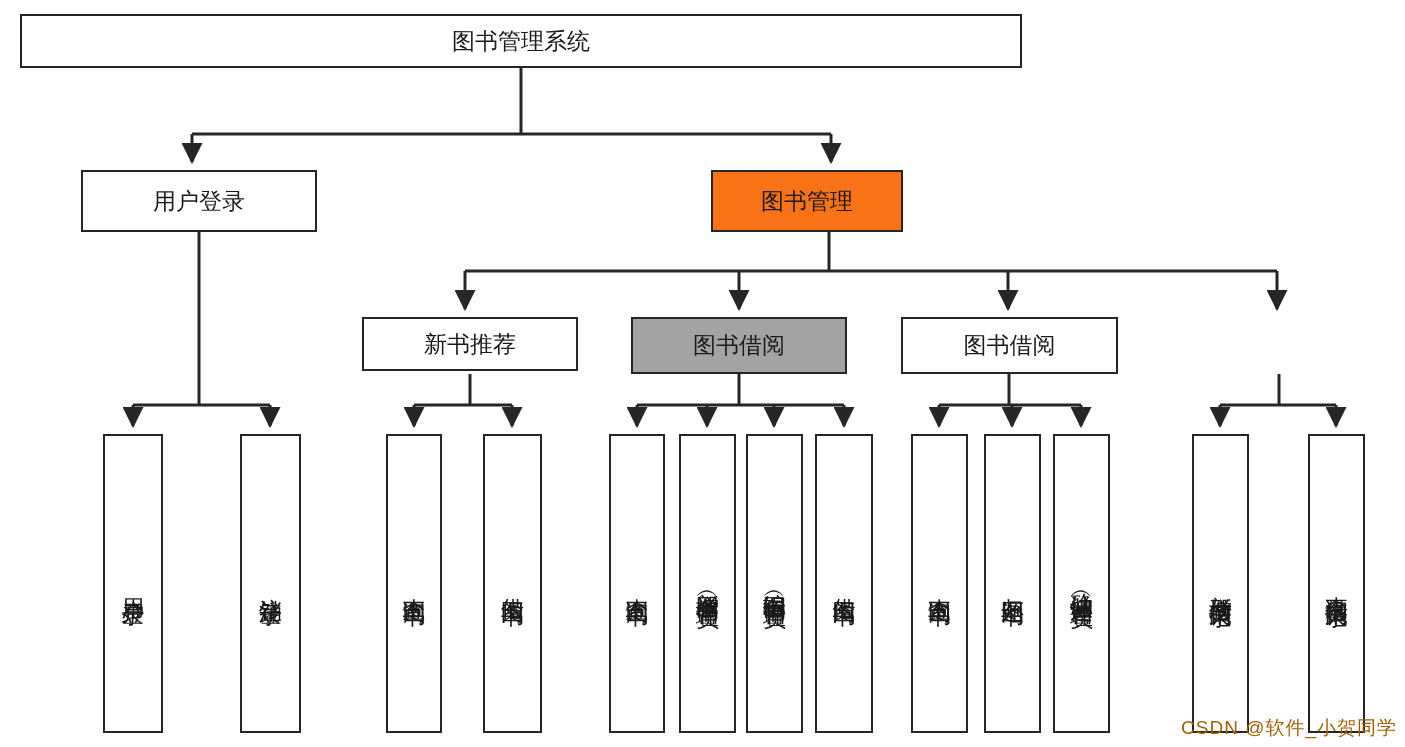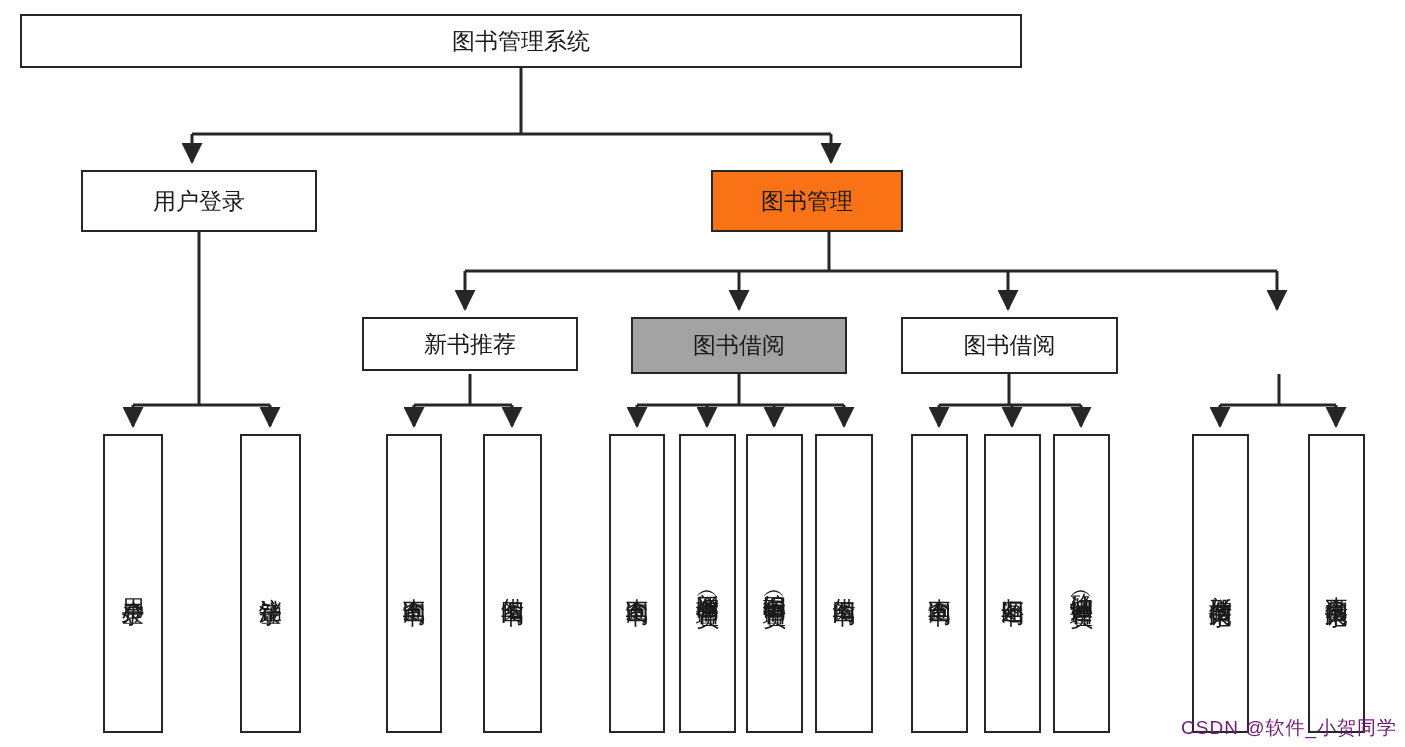--- a/index.html
+++ b/index.html
@@ -179,14 +179,14 @@
   <div class="node-box vertical" id="node-leaf-10" style="left: 1053px; top: 434px; width: 57px; height: 299px; border-color: rgb(38, 38, 38); background: rgb(255, 255, 255);">
     <span class="node-label" style="color: rgb(26, 26, 26);">确认归还（管理员）</span>
   </div>
   <div class="node-box vertical" id="node-leaf-11" style="left: 1192px; top: 434px; width: 57px; height: 299px; border-color: rgb(38, 38, 38); background: rgb(255, 255, 255);">
     <span class="node-label" style="color: rgb(26, 26, 26);">新增借阅记录</span>
   </div>
   <div class="node-box vertical" id="node-leaf-12" style="left: 1308px; top: 434px; width: 57px; height: 299px; border-color: rgb(38, 38, 38); background: rgb(255, 255, 255);">
     <span class="node-label" style="color: rgb(26, 26, 26);">查询借阅记录</span>
   </div>
 
-  <div id="watermark" style="color: #701a75;">CSDN @软件_小贺同学</div>
+  <div id="watermark" style="color: #a16207;">CSDN @软件_小贺同学</div>
 </div>
 
 </body></html>

